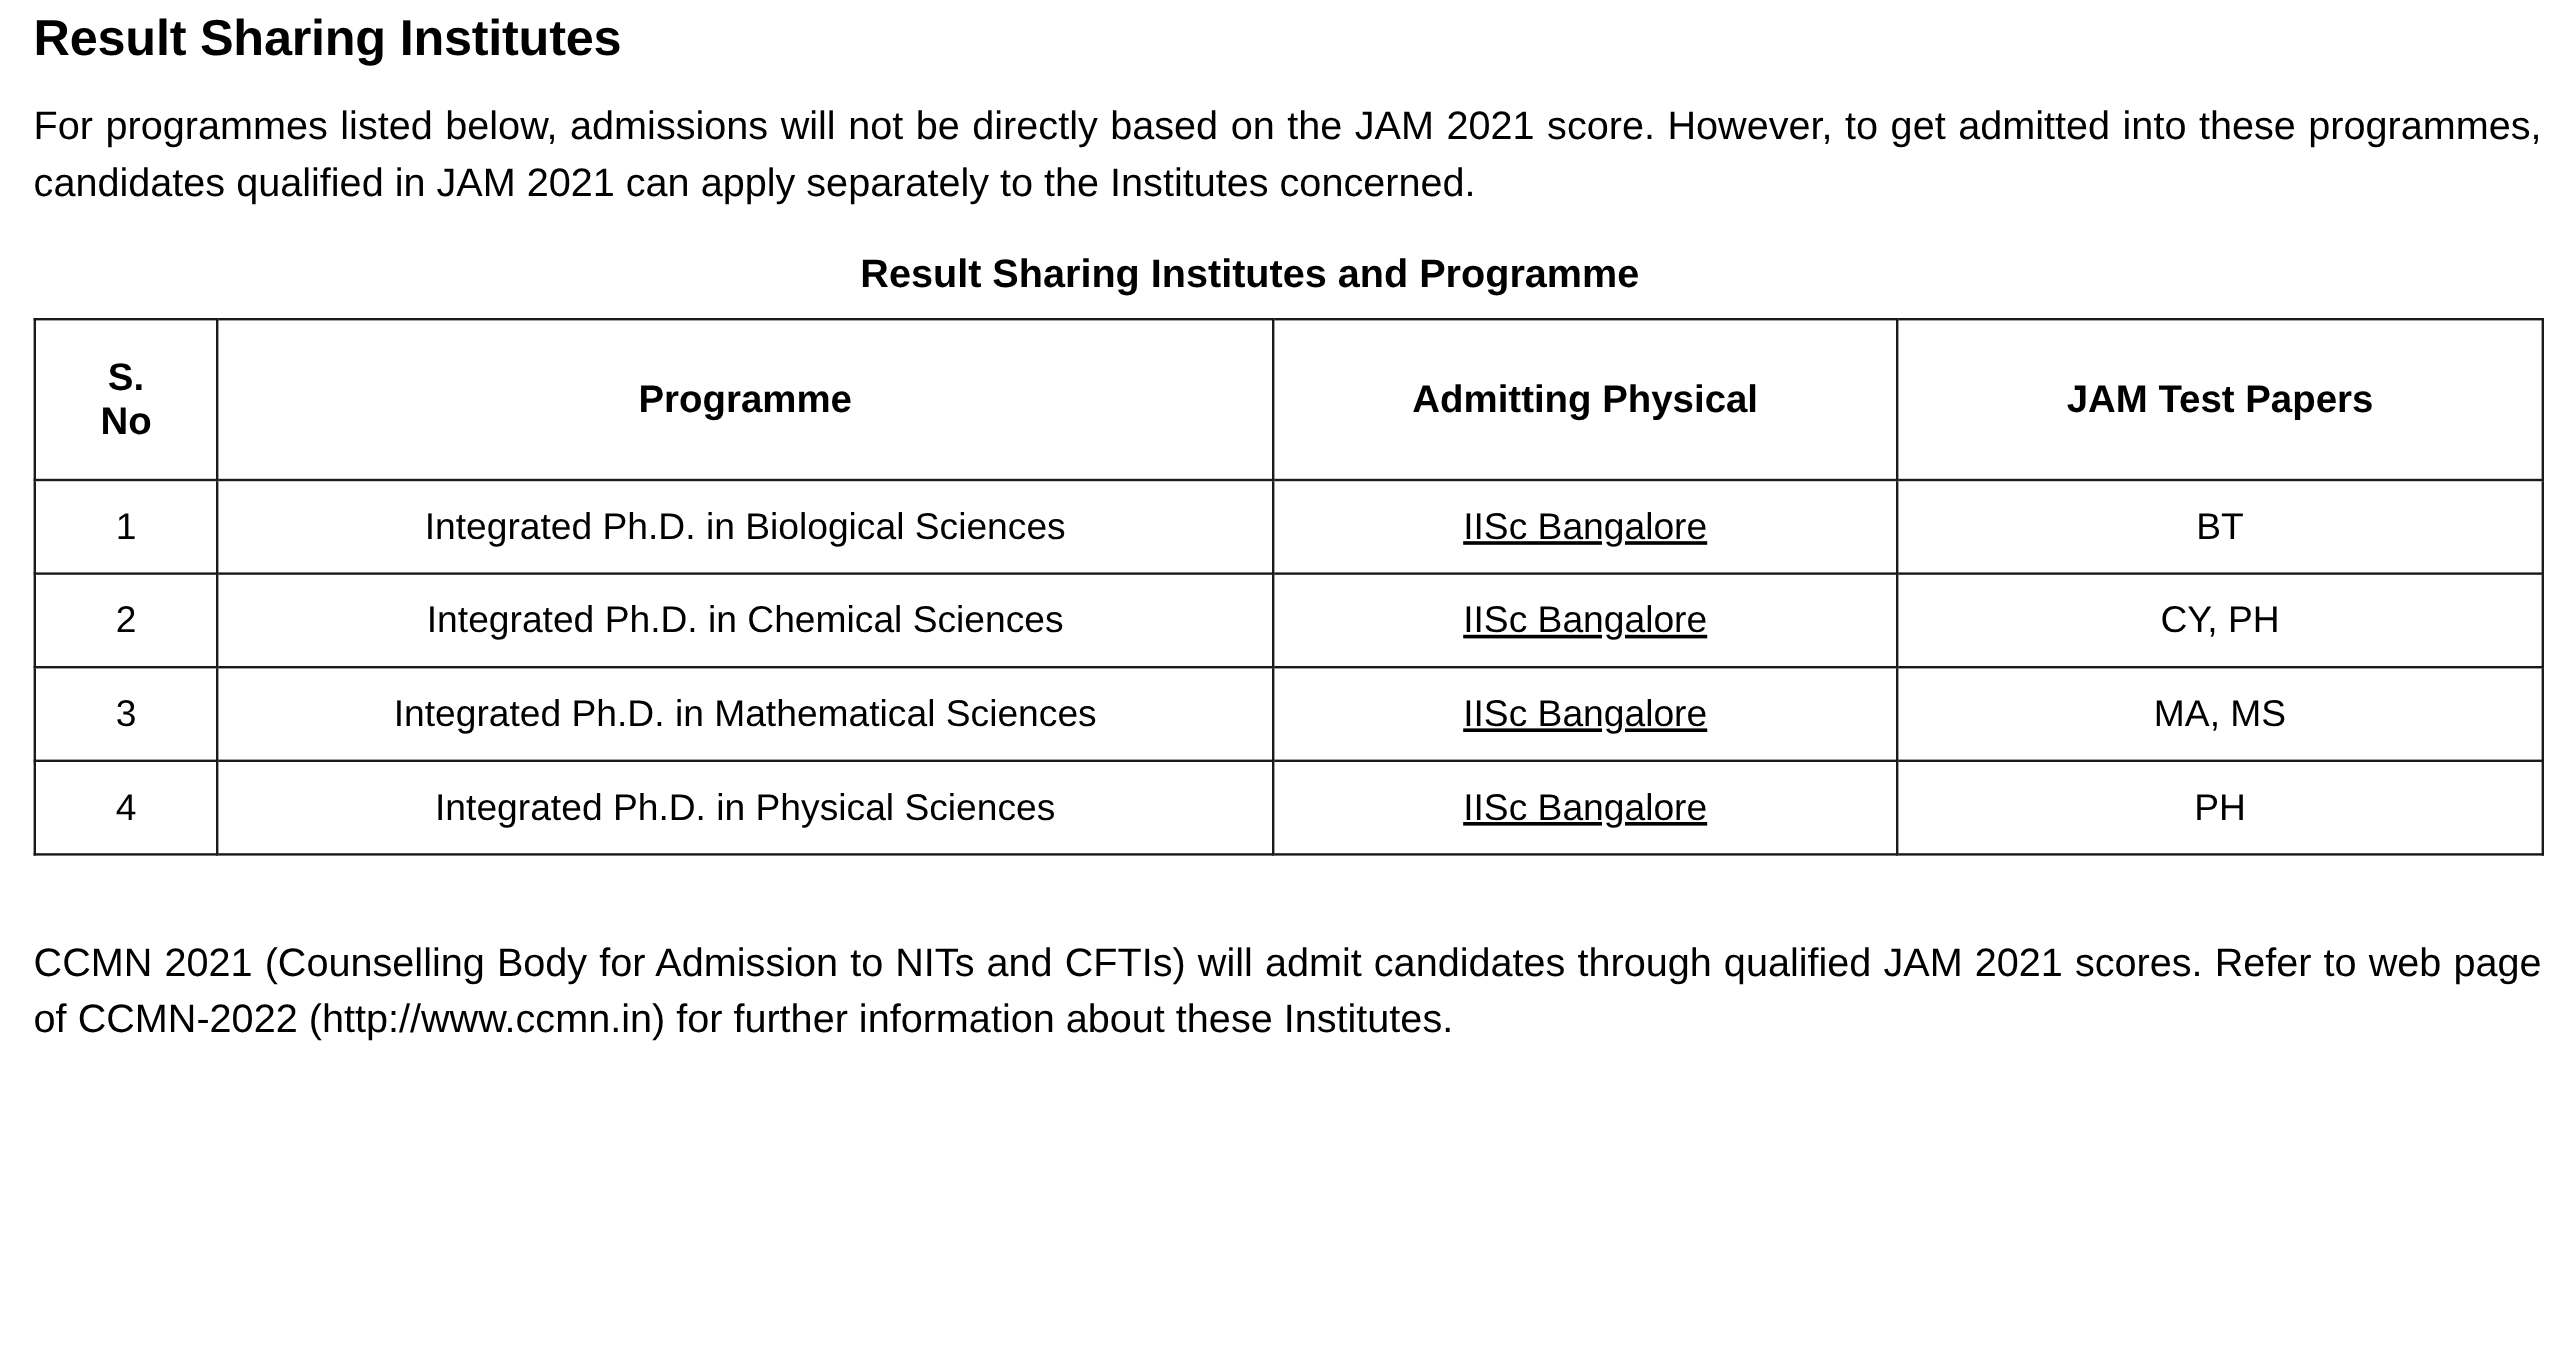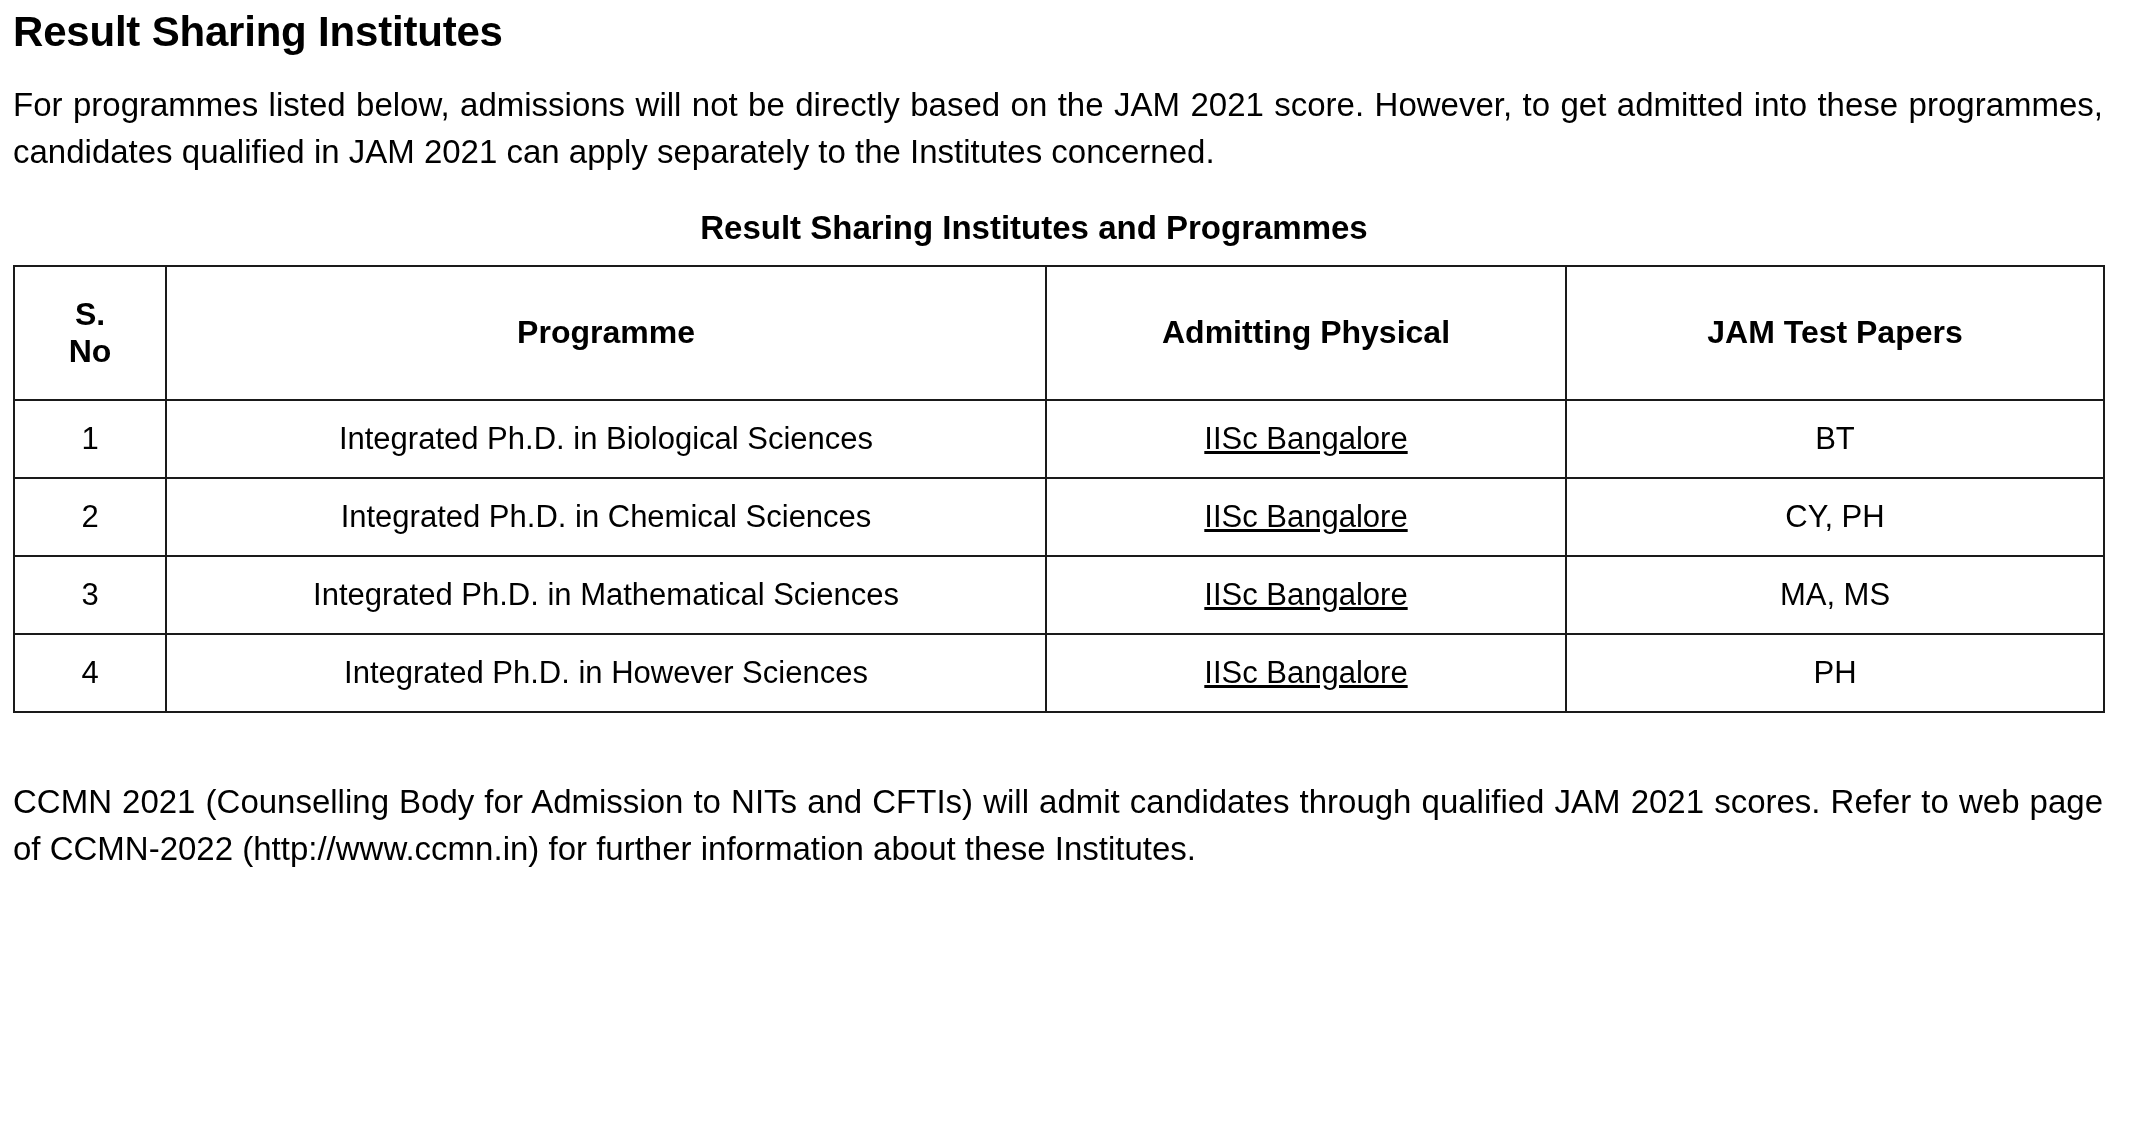--- a/index.html
+++ b/index.html
@@ -11,21 +11,21 @@
     width: 2145px;
     height: 1125px;
     font-family: "Liberation Sans", sans-serif;
     color: #000000;
     overflow: hidden;
   }
   .page {
     box-sizing: border-box;
     width: 2145px;
     height: 1125px;
-    padding: 8px 30px 0 13px;
+    padding: 8px 30px 0 28px;
   }
   .doc-title {
     font-size: 42px;
     font-weight: bold;
     line-height: 1.15;
     margin: 0 0 26px 0;
     letter-spacing: -0.2px;
   }
   .para {
     font-size: 33px;
@@ -91,21 +91,21 @@
 </style>
 </head>
 <body>
 
 <div class="page">
 
   <h1 class="doc-title">Result Sharing Institutes</h1>
 
   <p class="para para-intro">For programmes listed below, admissions will not be directly based on the JAM 2021 score. However, to get admitted into these programmes, candidates qualified in JAM 2021 can apply separately to the Institutes concerned.</p>
 
-  <div class="table-caption">Result Sharing Institutes and Programmes</div>
+  <div class="table-caption">Result Sharing Institutes and Programme</div>
 
   <table class="data-table">
     <colgroup>
       <col class="col-sno">
       <col class="col-prog">
       <col class="col-inst">
       <col class="col-jam">
     </colgroup>
     <thead>
       <tr>
@@ -132,21 +132,21 @@
         <td class="cell-jam">CY, PH</td>
       </tr>
       <tr>
         <td class="cell-sno">3</td>
         <td class="cell-prog">Integrated Ph.D. in Mathematical Sciences</td>
         <td class="cell-inst">IISc Bangalore</td>
         <td class="cell-jam">MA, MS</td>
       </tr>
       <tr>
         <td class="cell-sno">4</td>
-        <td class="cell-prog">Integrated Ph.D. in However Sciences</td>
+        <td class="cell-prog">Integrated Ph.D. in Physical Sciences</td>
         <td class="cell-inst">IISc Bangalore</td>
         <td class="cell-jam">PH</td>
       </tr>
     </tbody>
   </table>
 
   <p class="para para-footer">CCMN 2021 (Counselling Body for Admission to NITs and CFTIs) will admit candidates through qualified JAM 2021 scores. Refer to web page of CCMN-2022 (http://www.ccmn.in) for further information about these Institutes.</p>
 
 </div>
 

